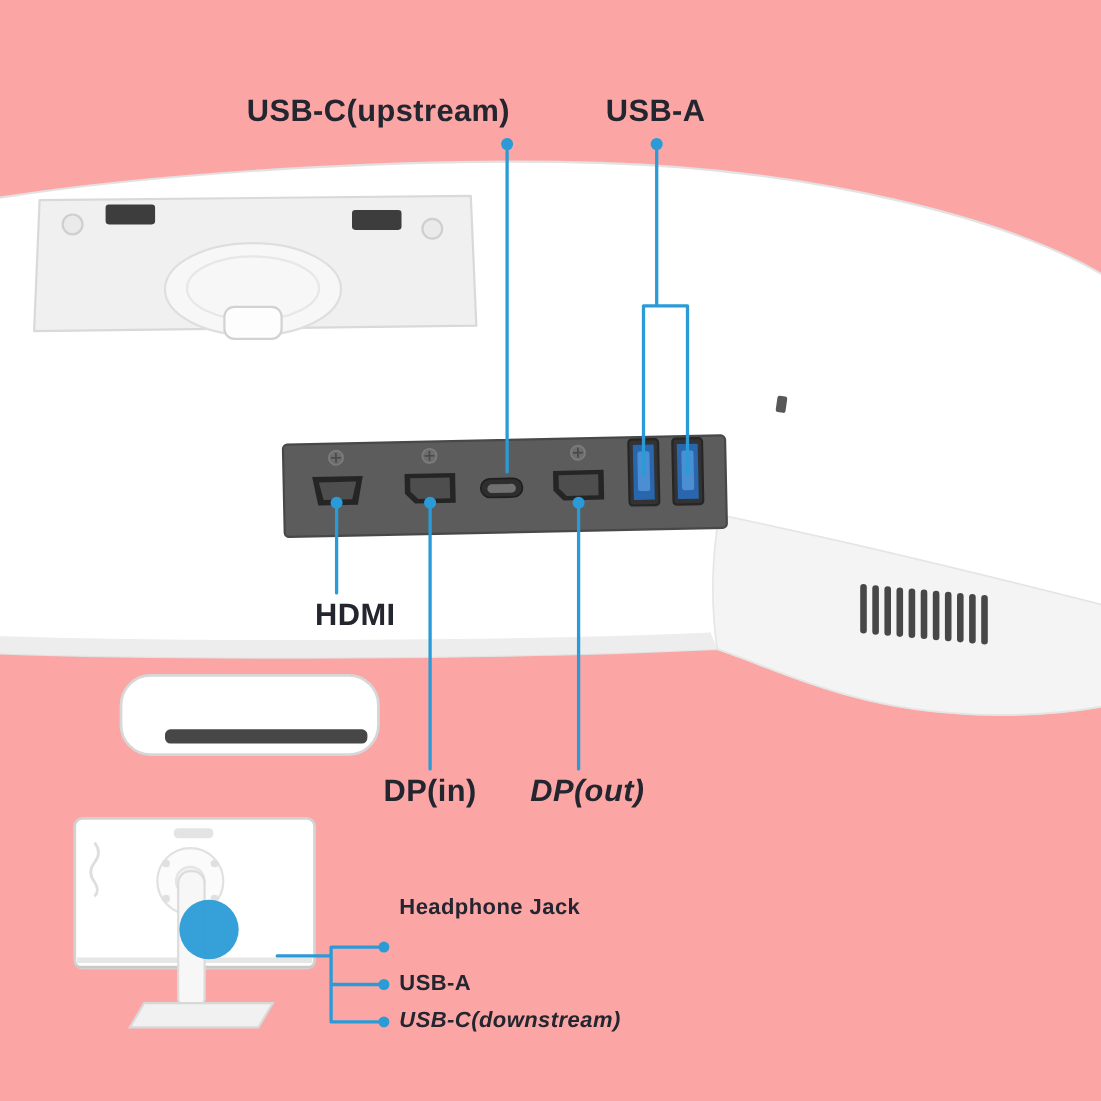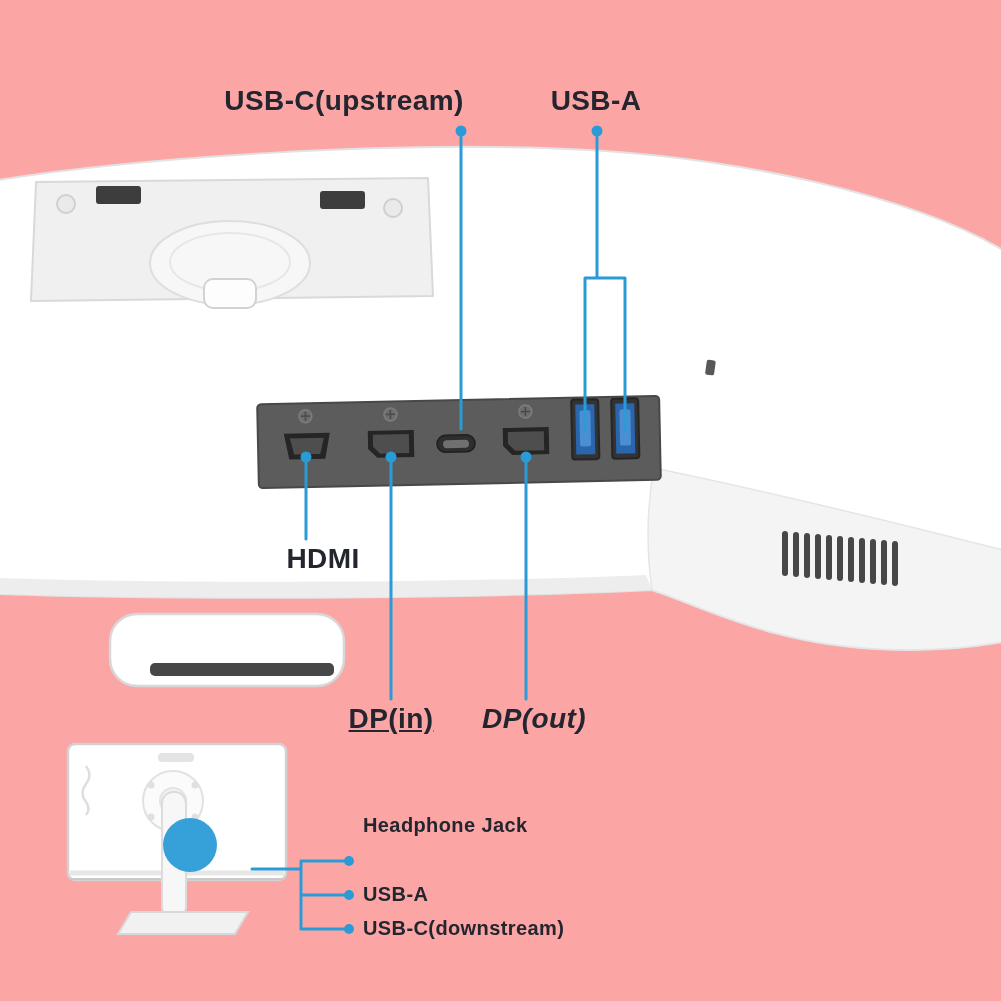--- a/index.html
+++ b/index.html
@@ -158,23 +158,23 @@
       <circle cx="349" cy="929" r="5"></circle>
     </g>
   </svg>
 
   <div class="lbl big" style="left:344px; top:85px;">USB-C(upstream)</div>
 
   <div class="lbl big" style="left:596px; top:85px;">USB-A</div>
 
   <div class="lbl big" style="left:323px; top:543px;">HDMI</div>
 
-  <div class="lbl big" style="left:391px; top:703px;text-decoration:underline;">DP(in)</div>
+  <div class="lbl big" style="left:391px; top:703px;">DP(in)</div>
 
   <div class="lbl big" style="left:534px; top:703px;font-style:italic;">DP(out)</div>
 
   <div class="lbl small" style="left:363px; top:814px;">Headphone Jack</div>
 
   <div class="lbl small" style="left:363px; top:883px;">USB-A</div>
 
-  <div class="lbl small" style="left:363px; top:917px;">USB-C(downstream)</div>
+  <div class="lbl small" style="left:363px; top:917px;font-style:italic;">USB-C(downstream)</div>
 
 </div>
 
 </body></html>

